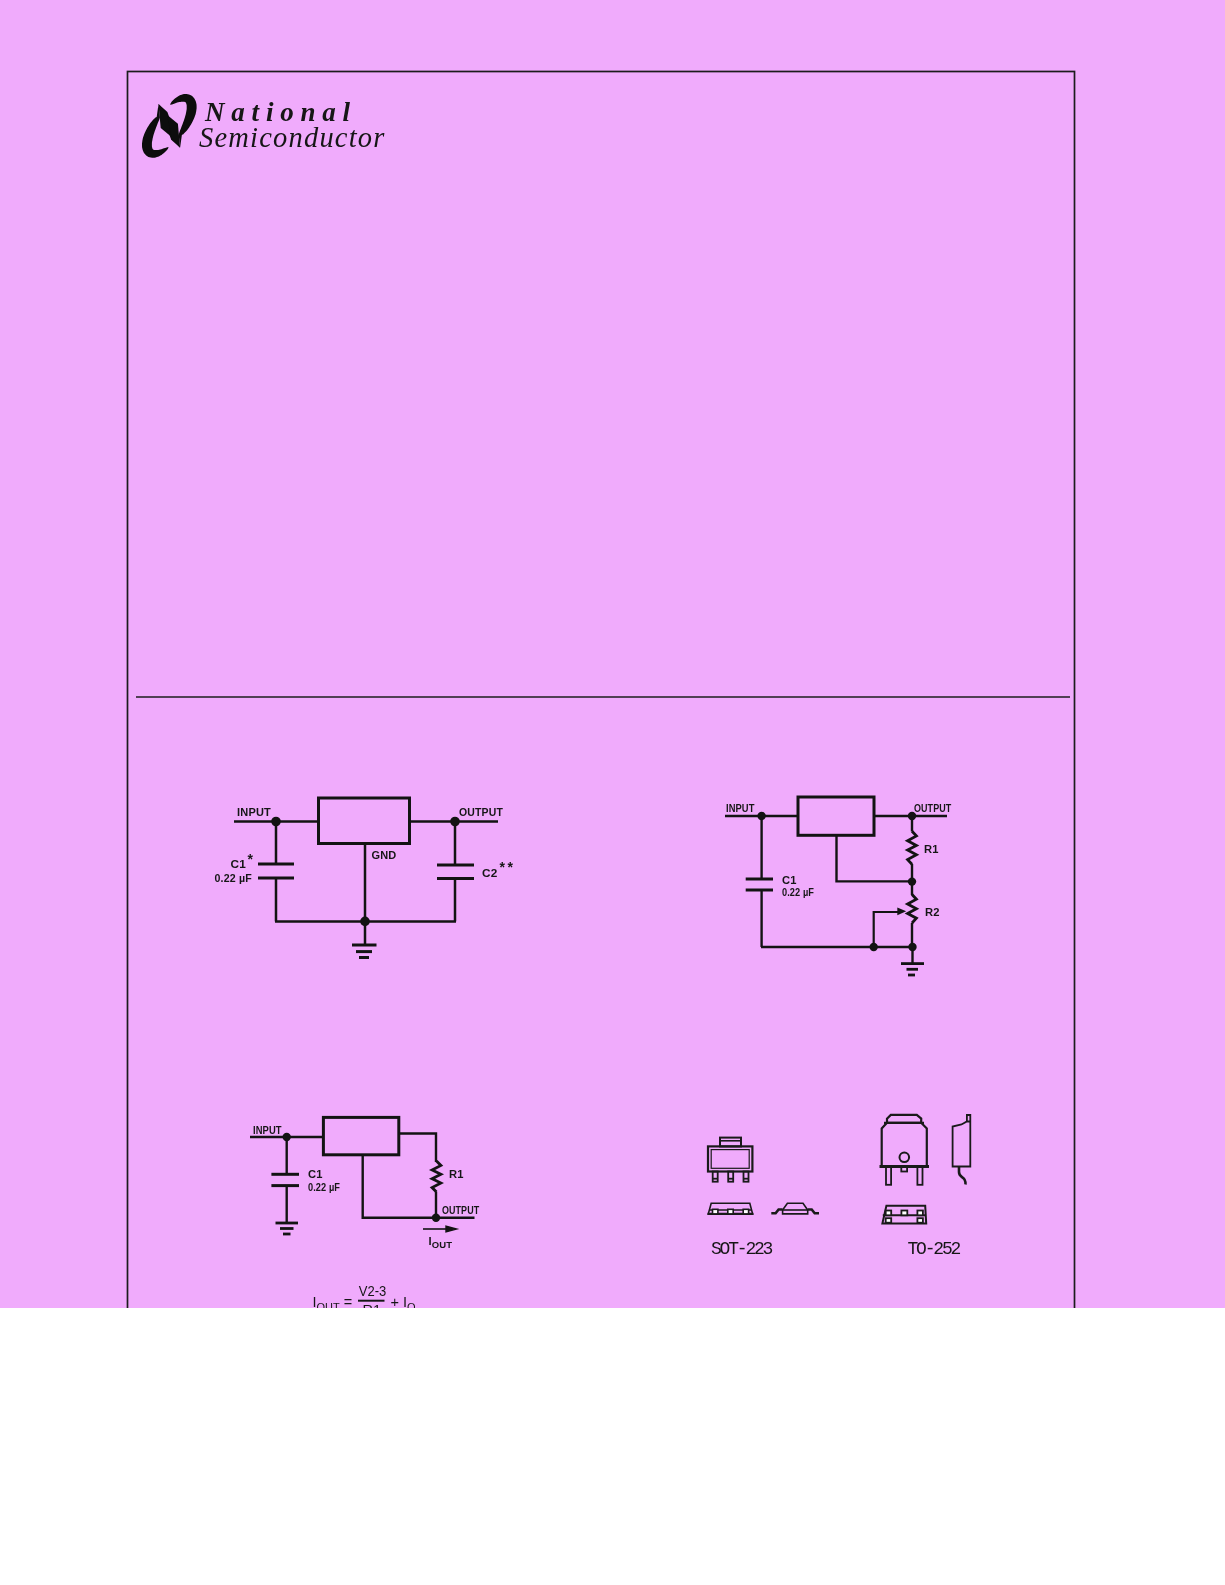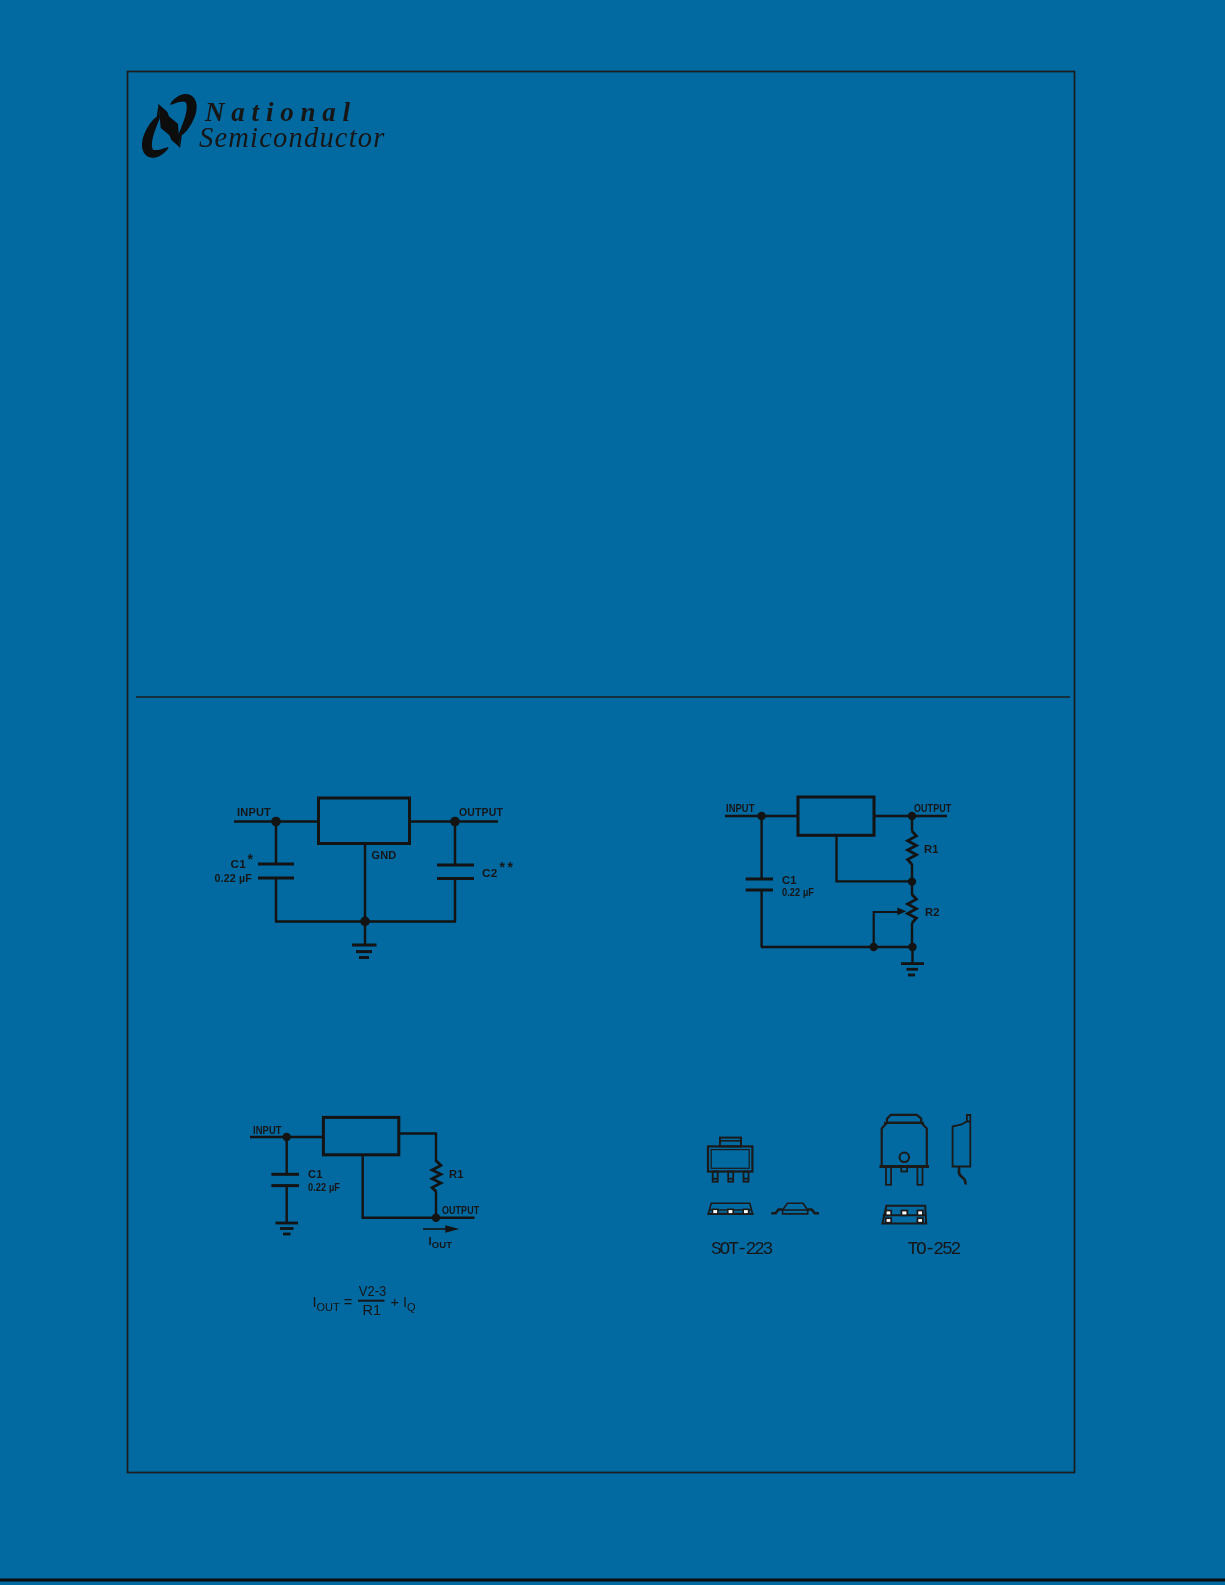--- a/index.html
+++ b/index.html
@@ -1,16 +1,16 @@
 <!DOCTYPE html>
 <html><head>
 <meta charset="utf-8">
 <style>
   html,body{margin:0;padding:0;background:#fff;}
-  .page{position:relative;width:1225px;height:1585px;background:#0369a1;overflow:hidden;}
+  .page{position:relative;width:1225px;height:1308px;background:#f0abfc;overflow:hidden;}
   svg{position:absolute;top:0;left:0;}
   text{fill:#161616;}
   .lbl{font-family:"Liberation Sans",sans-serif;font-weight:bold;font-size:11.8px;letter-spacing:0.2px;}
   .lbs{font-family:"Liberation Sans",sans-serif;font-weight:bold;font-size:11.2px;letter-spacing:0.1px;}
   .fm{font-family:"Liberation Sans",sans-serif;font-size:14.5px;}
   .fs{font-family:"Liberation Sans",sans-serif;font-size:11px;}
   .pkg{font-family:"Liberation Mono",monospace;font-size:18px;letter-spacing:-2.2px;}
 </style>
 </head>
 <body>

